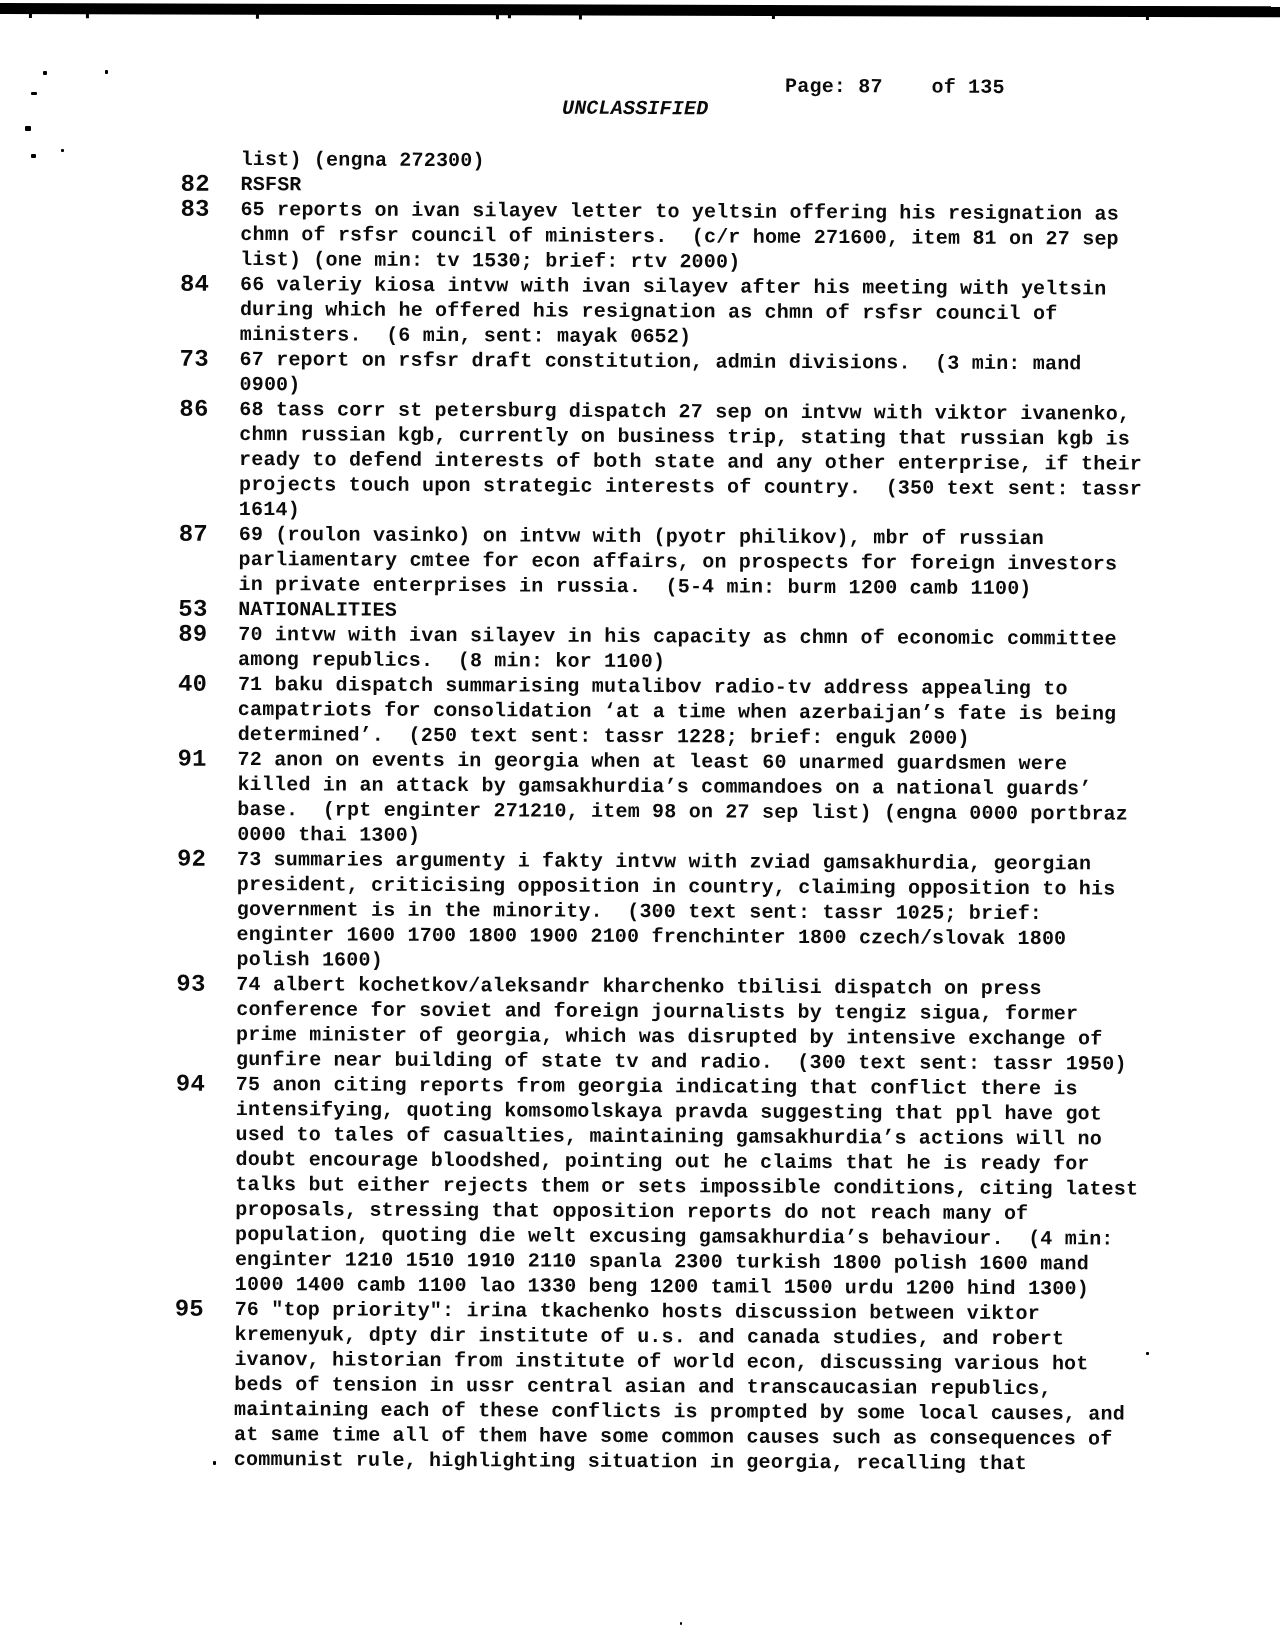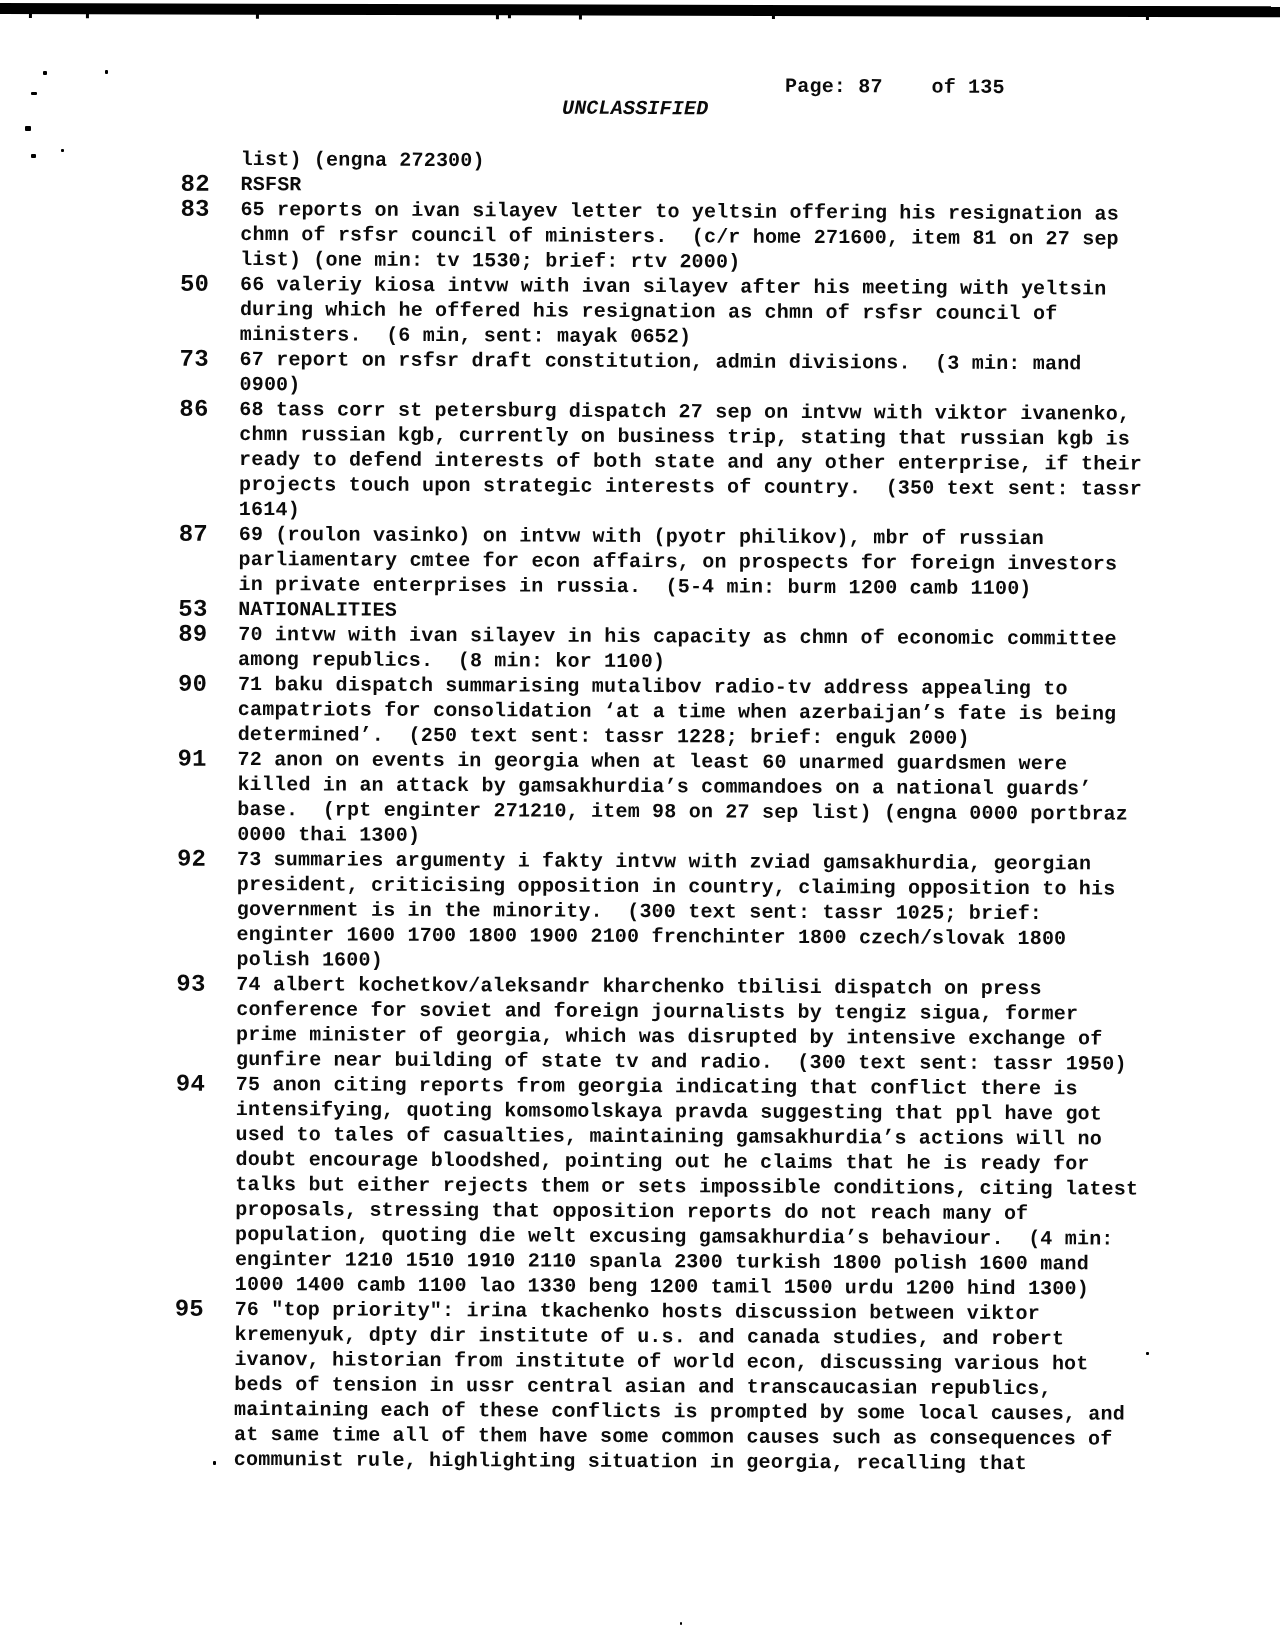--- a/index.html
+++ b/index.html
@@ -136,21 +136,21 @@
         </div>
         <div class="row">
           <div class="num">83</div>
           <div class="body">
             <div class="line">65 reports on ivan silayev letter to yeltsin offering his resignation as</div>
             <div class="line">chmn of rsfsr council of ministers.  (c/r home 271600, item 81 on 27 sep</div>
             <div class="line">list) (one min: tv 1530; brief: rtv 2000)</div>
           </div>
         </div>
         <div class="row">
-          <div class="num">50</div>
+          <div class="num">84</div>
           <div class="body">
             <div class="line">66 valeriy kiosa intvw with ivan silayev after his meeting with yeltsin</div>
             <div class="line">during which he offered his resignation as chmn of rsfsr council of</div>
             <div class="line">ministers.  (6 min, sent: mayak 0652)</div>
           </div>
         </div>
         <div class="row">
           <div class="num">73</div>
           <div class="body">
             <div class="line">67 report on rsfsr draft constitution, admin divisions.  (3 min: mand</div>
@@ -182,21 +182,21 @@
           </div>
         </div>
         <div class="row">
           <div class="num">89</div>
           <div class="body">
             <div class="line">70 intvw with ivan silayev in his capacity as chmn of economic committee</div>
             <div class="line">among republics.  (8 min: kor 1100)</div>
           </div>
         </div>
         <div class="row">
-          <div class="num">90</div>
+          <div class="num">40</div>
           <div class="body">
             <div class="line">71 baku dispatch summarising mutalibov radio-tv address appealing to</div>
             <div class="line">campatriots for consolidation ‘at a time when azerbaijan’s fate is being</div>
             <div class="line">determined’.  (250 text sent: tassr 1228; brief: enguk 2000)</div>
           </div>
         </div>
         <div class="row">
           <div class="num">91</div>
           <div class="body">
             <div class="line">72 anon on events in georgia when at least 60 unarmed guardsmen were</div>

